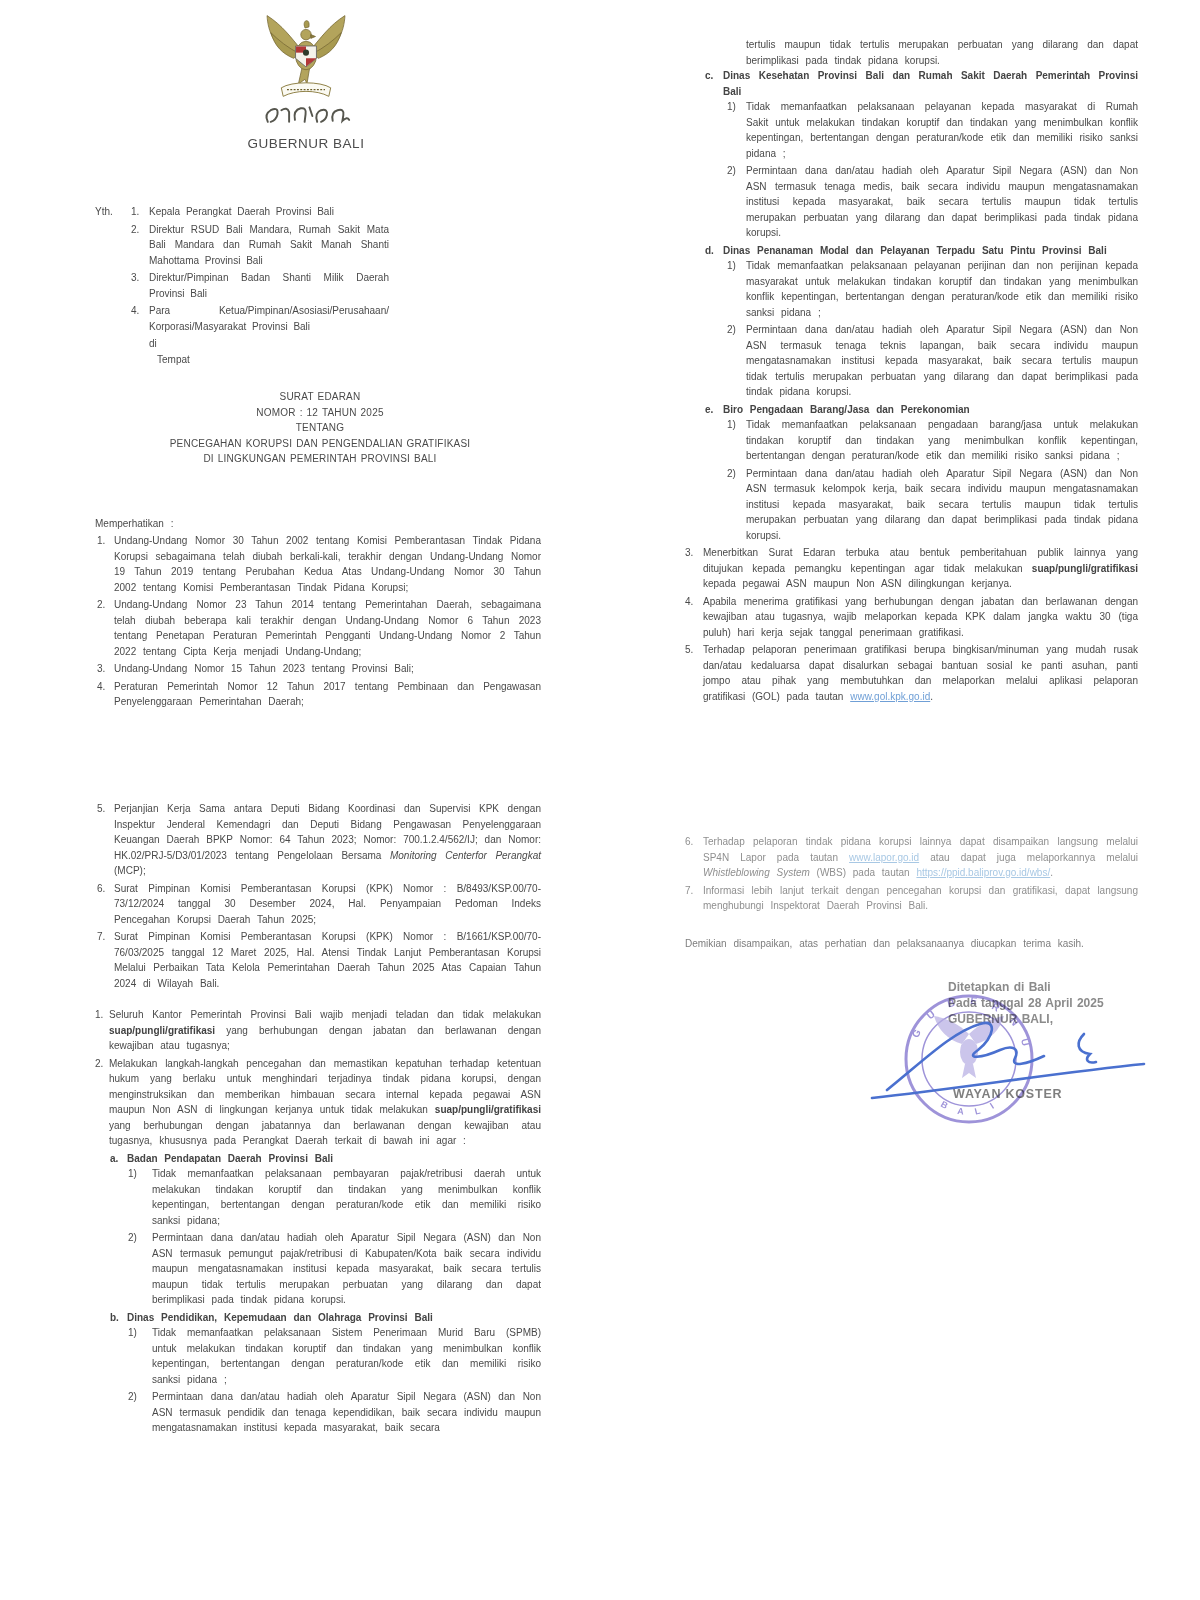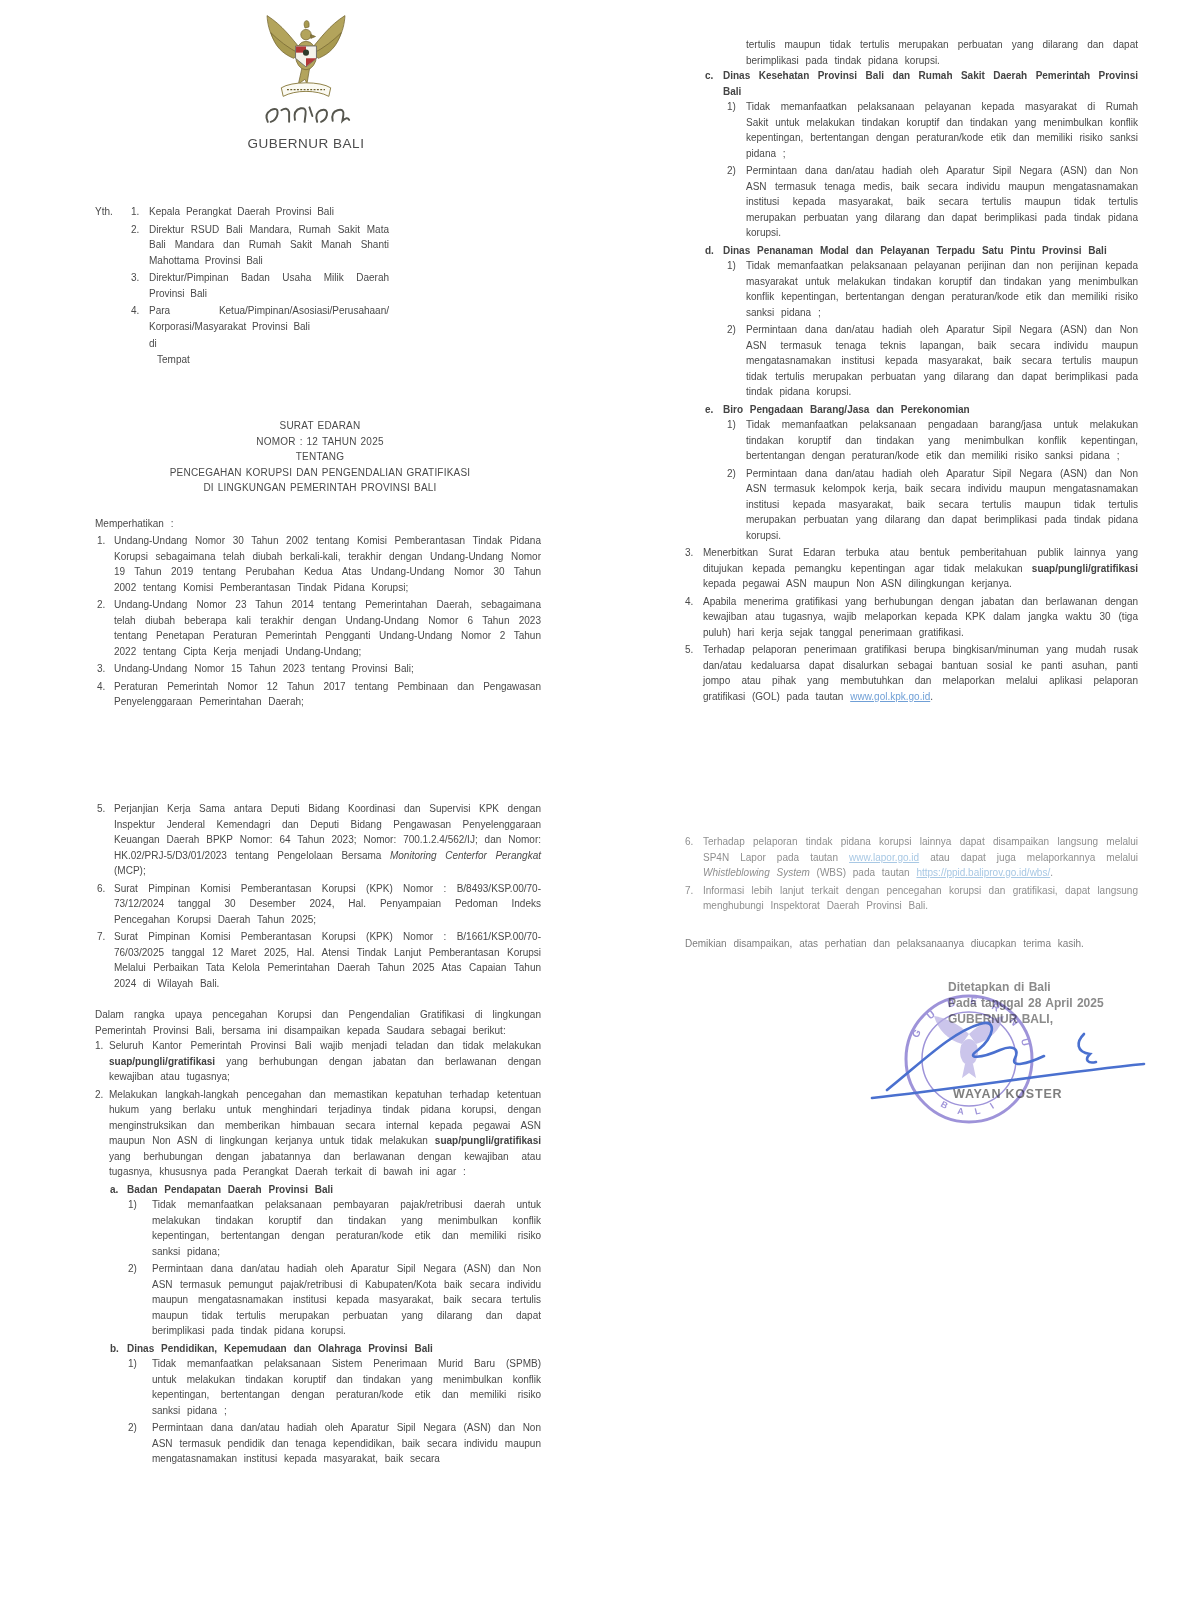--- a/index.html
+++ b/index.html
@@ -101,31 +101,31 @@
   <div class="li">
     <span class="n" style="width:18px;">1.</span>
     <div class="t">Kepala Perangkat Daerah Provinsi Bali</div>
   </div>
   <div class="li">
     <span class="n" style="width:18px;">2.</span>
     <div class="t">Direktur RSUD Bali Mandara, Rumah Sakit Mata Bali Mandara dan Rumah Sakit Manah Shanti Mahottama Provinsi Bali</div>
   </div>
   <div class="li">
     <span class="n" style="width:18px;">3.</span>
-    <div class="t">Direktur/Pimpinan Badan Usaha Milik Daerah Provinsi Bali</div>
+    <div class="t">Direktur/Pimpinan Badan Shanti Milik Daerah Provinsi Bali</div>
   </div>
   <div class="li">
     <span class="n" style="width:18px;">4.</span>
     <div class="t">Para Ketua/Pimpinan/Asosiasi/Perusahaan/ Korporasi/Masyarakat Provinsi Bali</div>
   </div>
   <div style="margin-left:18px;">di</div>
   <div style="margin-left:26px;">Tempat</div>
 </div>
 
-<div class="abs txt center title-block" style="left:95px;top:418px;width:450px;word-spacing:1px;">
+<div class="abs txt center title-block" style="left:95px;top:389px;width:450px;word-spacing:1px;">
   <div>SURAT EDARAN</div>
   <div>NOMOR : 12 TAHUN 2025</div>
   <div>TENTANG</div>
   <div>PENCEGAHAN KORUPSI DAN PENGENDALIAN GRATIFIKASI</div>
   <div>DI LINGKUNGAN PEMERINTAH PROVINSI BALI</div>
 </div>
 
 <div class="abs txt" style="left:95px;top:516px;width:446px;">Memperhatikan :</div>
 <div class="abs txt mem left-col" style="left:95px;top:533px;width:446px;">
   <div class="li">
@@ -155,21 +155,20 @@
     <span class="n">6.</span>
     <div class="t">Surat Pimpinan Komisi Pemberantasan Korupsi (KPK) Nomor : B/8493/KSP.00/70-73/12/2024 tanggal 30 Desember 2024, Hal. Penyampaian Pedoman Indeks Pencegahan Korupsi Daerah Tahun 2025;</div>
   </div>
   <div class="li">
     <span class="n">7.</span>
     <div class="t">Surat Pimpinan Komisi Pemberantasan Korupsi (KPK) Nomor : B/1661/KSP.00/70-76/03/2025 tanggal 12 Maret 2025, Hal. Atensi Tindak Lanjut Pemberantasan Korupsi Melalui Perbaikan Tata Kelola Pemerintahan Daerah Tahun 2025 Atas Capaian Tahun 2024 di Wilayah Bali.</div>
   </div>
 </div>
 
 <div class="abs txt left-col" style="left:95px;top:1007px;width:446px;">
-  <div class="just">Dalam rangka upaya pencegahan Korupsi dan Pengendalian Gratifikasi di lingkungan Pemerintah Provinsi Bali, bersama ini disampaikan kepada Saudara sebagai berikut:</div>
   <div class="li top">
     <span class="n" style="width:14px;">1.</span>
     <div class="t">Seluruh Kantor Pemerintah Provinsi Bali wajib menjadi teladan dan tidak melakukan <b>suap/pungli/gratifikasi</b> yang berhubungan dengan jabatan dan berlawanan dengan kewajiban atau tugasnya;</div>
   </div>
   <div class="li top">
     <span class="n" style="width:14px;">2.</span>
     <div class="t">Melakukan langkah-langkah pencegahan dan memastikan kepatuhan terhadap ketentuan hukum yang berlaku untuk menghindari terjadinya tindak pidana korupsi, dengan menginstruksikan dan memberikan himbauan secara internal kepada pegawai ASN maupun Non ASN di lingkungan kerjanya untuk tidak melakukan <b>suap/pungli/gratifikasi</b> yang berhubungan dengan jabatannya dan berlawanan dengan kewajiban atau tugasnya, khususnya pada Perangkat Daerah terkait di bawah ini agar :</div>
   </div>
 
   <div class="sec-hdr">

